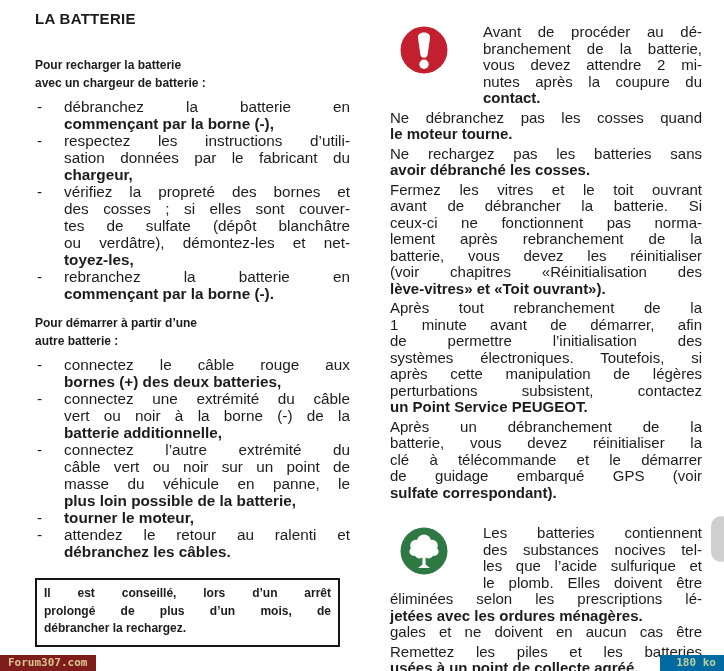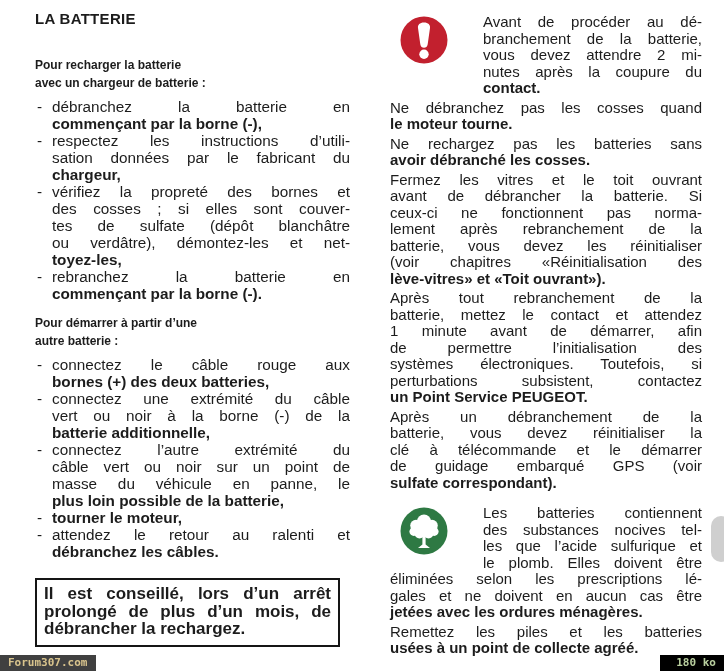--- a/index.html
+++ b/index.html
@@ -20,45 +20,45 @@
   .just .tline { text-align:justify; text-align-last:justify; }
   .just .tline.last { text-align-last:left;font-weight:bold; }
 
   
   .title { margin-top:10px; font-size:15px; font-weight:bold; letter-spacing:.3px; }
   .subhead { margin-top:29px; font-size:12px; font-weight:bold; line-height:18px; }
   .subhead2 { margin-top:12px; }
   .list { margin-top:6px; font-size:15.3px; line-height:17px; }
   .li { display:flex; }
   .mk { flex:none; width:17px; padding-left:2px; box-sizing:border-box; }
-  .li-text { flex:1; min-width:0; }
+  .li-text { flex:1; min-width:0;margin-left:12px; }
 
   .note-box {
     margin-top:18px; width:287px;
     border:2px solid #151515; padding:5px 7px 7px;
-    font-weight:bold; font-size:17px; line-height:17.5px;
-  }
-
-  
-  .iconpara { display:flex; padding-top:14px; }
+    font-weight:bold; font-size:12px; line-height:17.5px;
+  }
+
+  
+  .iconpara { display:flex; padding-top:24px; }
   .icon-cell { flex:none; width:93px; padding-left:10px; padding-top:2px; box-sizing:border-box; }
   .itext { flex:1; min-width:0; }
   .para { margin-top:3px; }
-  .eco-block { margin-top:14px; }
+  .eco-block { margin-top:24px; }
   .eco-float { float:left; width:48px; height:48px; margin:2px 35px 14px 10px; }
   .icon-svg { display:block; width:48px; height:48px; }
 
   
   .footer-watermark {
-    position:absolute; left:0; bottom:0; background:#404040;
+    position:absolute; left:0; bottom:0; background:#7f1d1d;
     color:#d9c48d; font-family:"DejaVu Sans Mono", monospace;
     font-size:11px; font-weight:bold; padding:1px 9px 2px 8px;
   }
   .footer-size {
-    position:absolute; right:0; bottom:0; background:#000000;
+    position:absolute; right:0; bottom:0; background:#0369a1;
     color:#b9cf9f; font-family:"DejaVu Sans Mono", monospace;
     font-size:11px; font-weight:bold; padding:1px 8px 2px 16px;
   }
 
   
   .scan-artifact {
     position:absolute; right:-7px; top:516px; width:20px; height:46px;
     background:#cfcfcf; border-radius:10px;
   }
 </style>
@@ -193,24 +193,24 @@
         <div class="tline">Fermez les vitres et le toit ouvrant</div>
         <div class="tline">avant de débrancher la batterie. Si</div>
         <div class="tline">ceux-ci ne fonctionnent pas norma-</div>
         <div class="tline">lement après rebranchement de la</div>
         <div class="tline">batterie, vous devez les réinitialiser</div>
         <div class="tline">(voir chapitres «Réinitialisation des</div>
         <div class="tline last">lève-vitres» et «Toit ouvrant»).</div>
       </div>
     <div class="para just">
         <div class="tline">Après tout rebranchement de la</div>
-        <div class="tline">batterie, mettez le contact et attendez</div>
         <div class="tline">1 minute avant de démarrer, afin</div>
         <div class="tline">de permettre l’initialisation des</div>
         <div class="tline">systèmes électroniques. Toutefois, si</div>
+        <div class="tline">après cette manipulation de légères</div>
         <div class="tline">perturbations subsistent, contactez</div>
         <div class="tline last">un Point Service PEUGEOT.</div>
       </div>
     <div class="para just">
         <div class="tline">Après un débranchement de la</div>
         <div class="tline">batterie, vous devez réinitialiser la</div>
         <div class="tline">clé à télécommande et le démarrer</div>
         <div class="tline">de guidage embarqué GPS (voir</div>
         <div class="tline last">sulfate correspondant).</div>
       </div>
@@ -231,22 +231,22 @@
             <path d="M22.4 28 L25.6 28 L25.6 37.5 L30 41 L18 41 L22.4 37.5 Z"></path>
           </g>
         </svg>
       </div>
       <div class="just">
           <div class="tline">Les batteries contiennent</div>
           <div class="tline">des substances nocives tel-</div>
           <div class="tline">les que l’acide sulfurique et</div>
           <div class="tline">le plomb. Elles doivent être</div>
           <div class="tline">éliminées selon les prescriptions lé-</div>
+          <div class="tline last">jetées avec les ordures ménagères.</div>
           <div class="tline">gales et ne doivent en aucun cas être</div>
-          <div class="tline last">jetées avec les ordures ménagères.</div>
         </div>
     </div>
 
     <div class="para just">
         <div class="tline">Remettez les piles et les batteries</div>
         <div class="tline last">usées à un point de collecte agréé.</div>
       </div>
   </div>
 
   <div class="scan-artifact"></div>

